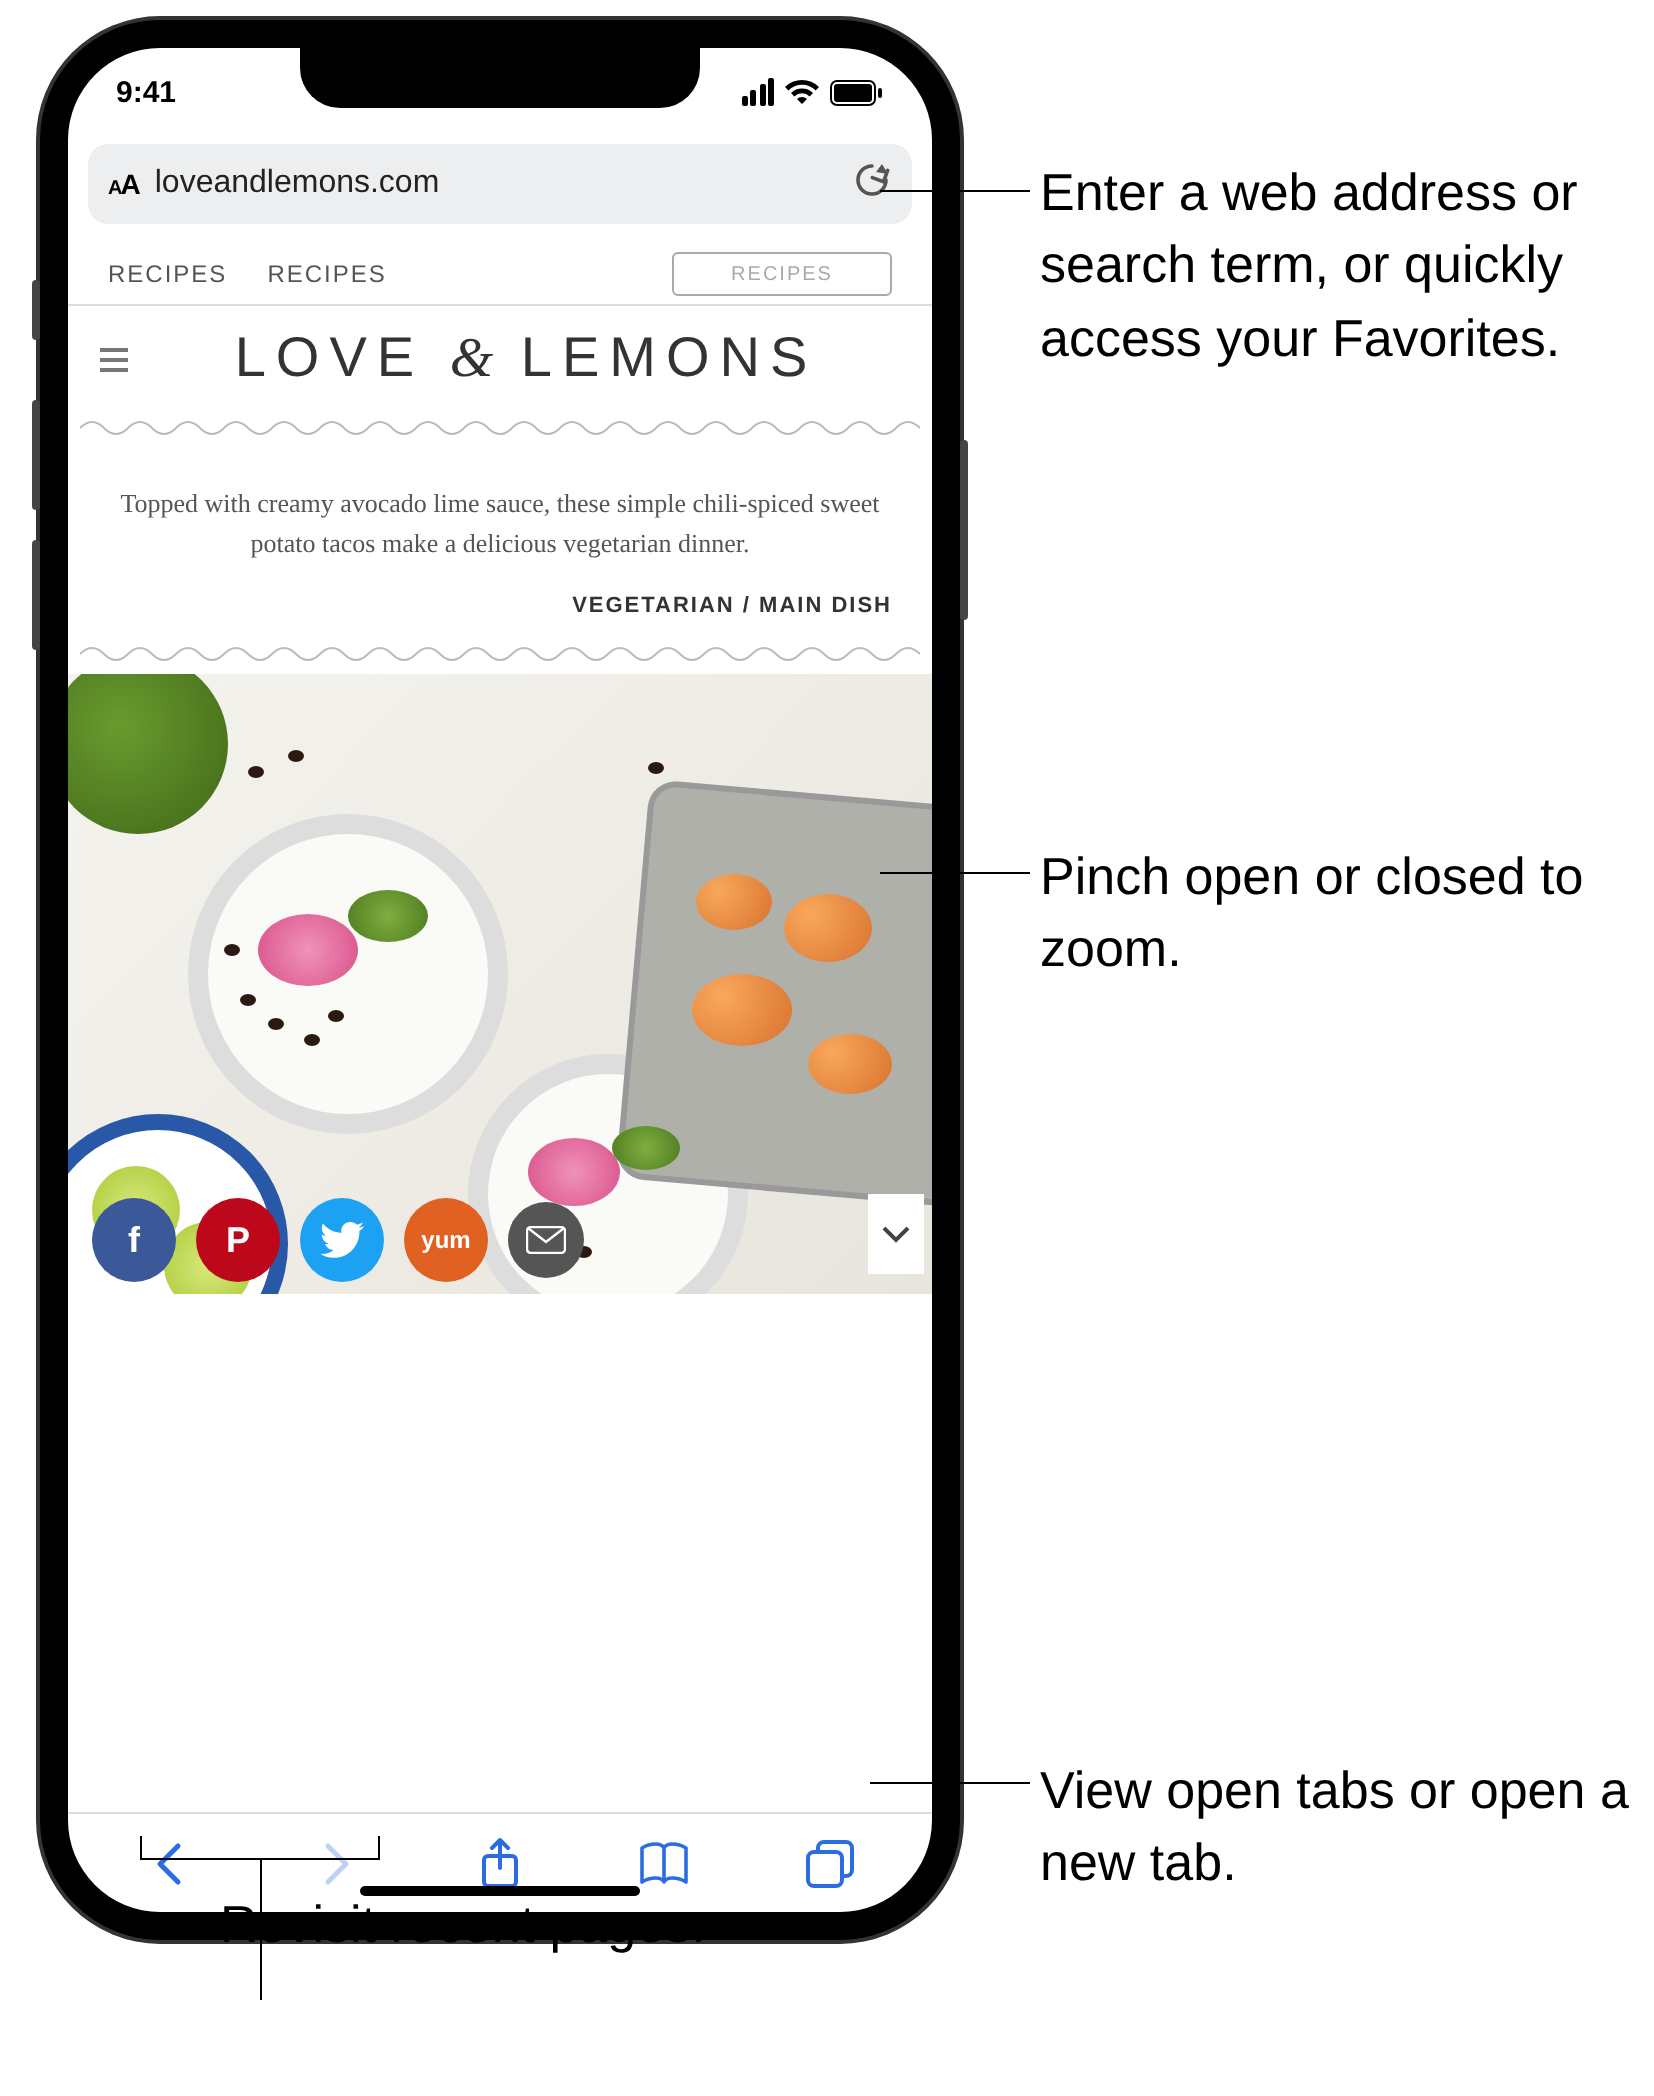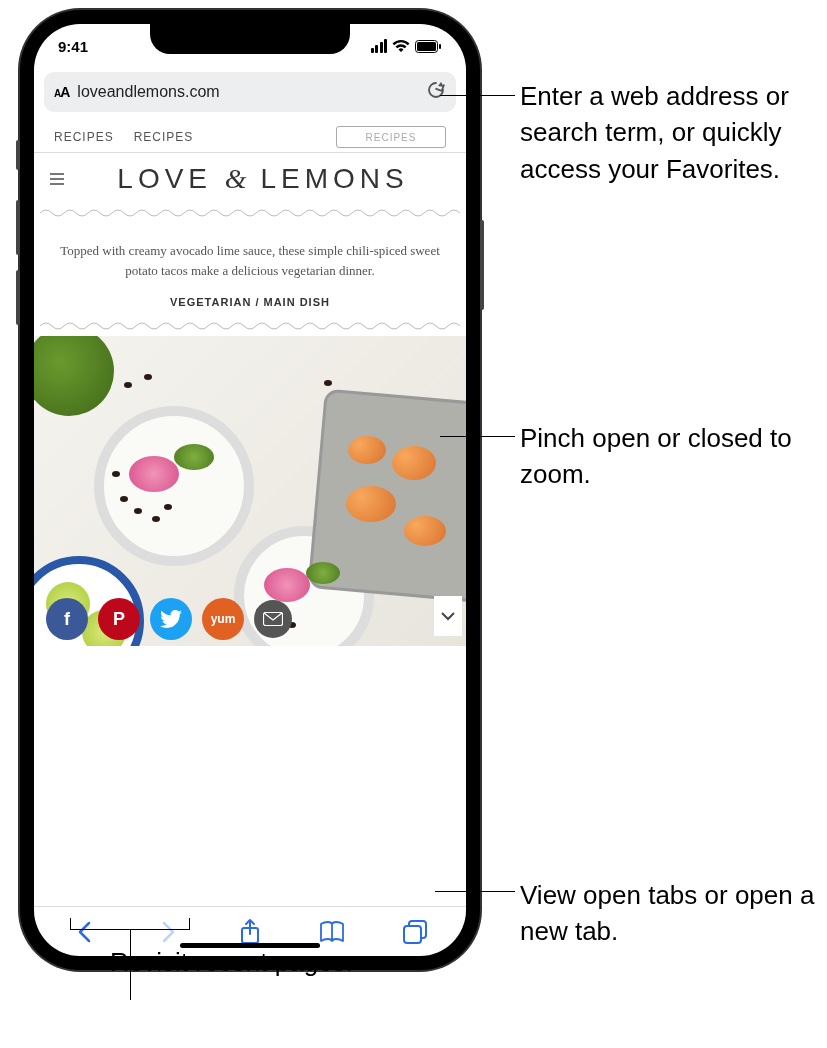--- a/index.html
+++ b/index.html
@@ -109,21 +109,21 @@
     .site-logo { flex: 1; text-align: center; font-size: 28px; letter-spacing: 5px; color: #333; font-weight: 400; }
     .site-logo em { font-style: italic; font-family: Georgia, serif; letter-spacing: 1px; }
     .decor-band {
       height: 22px; display: flex; justify-content: center; gap: 8px;
       padding: 4px 0; overflow: hidden;
     }
     .decor-band svg { flex-shrink: 0; }
     .article { padding: 18px 20px 6px; text-align: center; }
     .article h1 { font-family: Georgia, serif; font-weight: 400; font-size: 22px; color: #444; margin-bottom: 12px; }
     .article p { font-family: Georgia, serif; font-size: 13px; color: #555; line-height: 1.5; margin-bottom: 16px; }
-    .article .meta { font-size: 11px; font-weight: 700; letter-spacing: 1px; color: #333; }
+    .article .meta { font-size: 11px; font-weight: 700; letter-spacing: 1px; color: #333; text-align: right; }
     
     .food-img {
       height: 310px;
       position: relative;
       background: linear-gradient(135deg, #f5f3ee 0%, #e8e5dd 100%);
       overflow: hidden;
     }
     .plate { position: absolute; border: 10px solid #ddd; border-radius: 50%; background: #fafaf7; }
     .plate.p1 { width: 160px; height: 160px; left: 60px; top: 70px; }
     .plate.p2 { width: 140px; height: 140px; left: 200px; top: 190px; }

